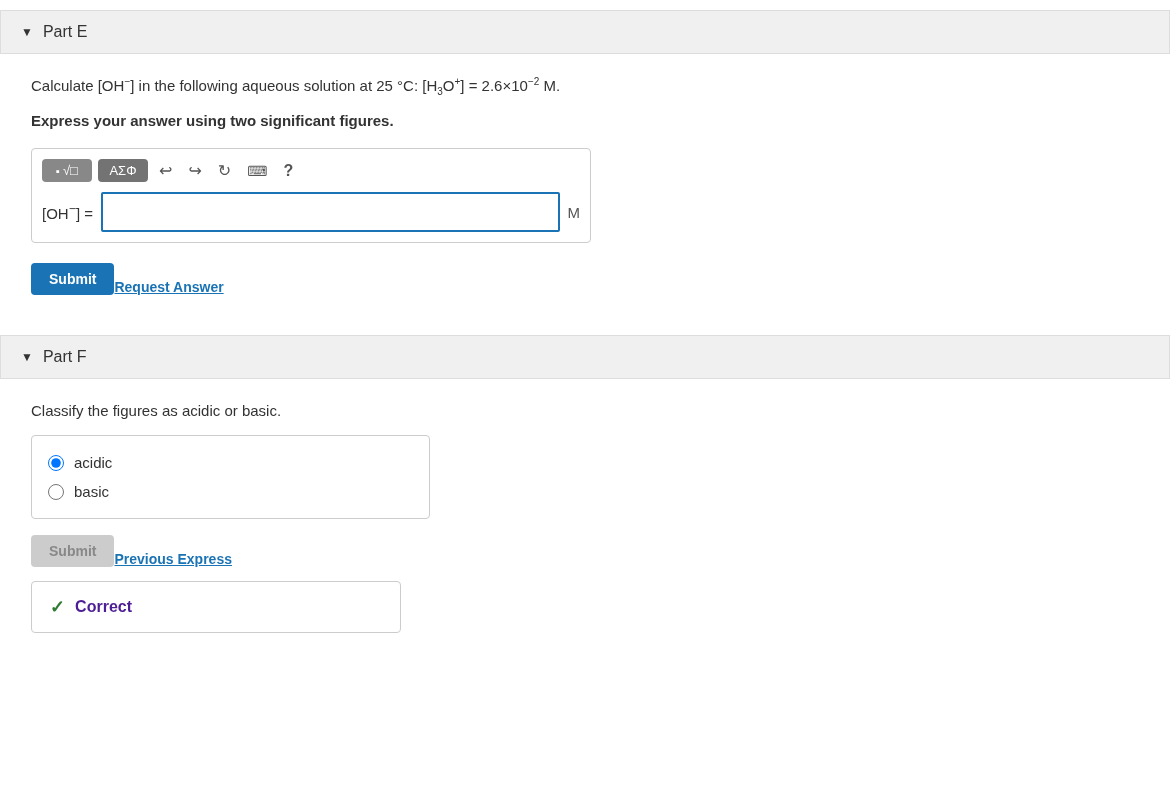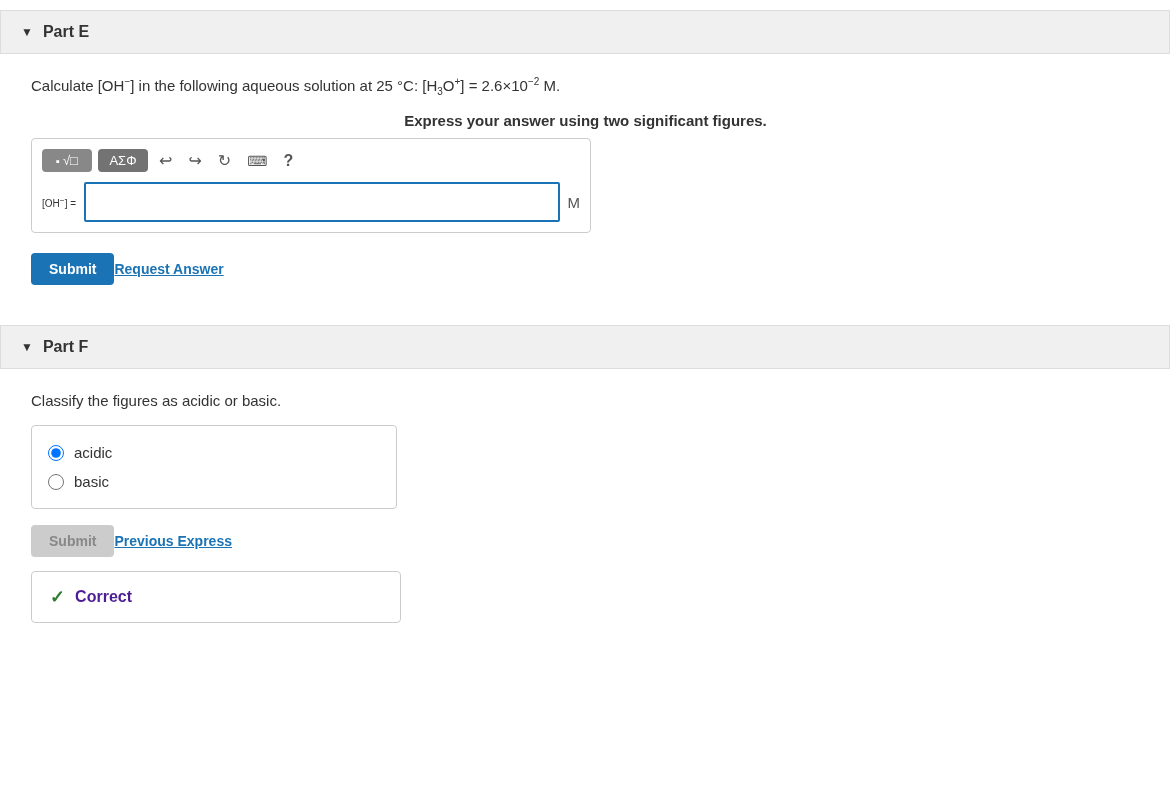--- a/index.html
+++ b/index.html
@@ -25,41 +25,40 @@
       padding: 12px 20px;
       display: flex;
       align-items: center;
       gap: 10px;
     }
     .part-header .arrow {
       font-size: 12px;
       color: #333;
     }
     .part-header .part-label {
-      font-weight: bold;
+      font-weight: normal;
       font-size: 16px;
     }
     .part-content {
       padding: 20px 30px 30px 31px;
       background: #fff;
     }
 
     
     .question-text {
       font-size: 15px;
       margin-bottom: 12px;
       line-height: 1.6;
     }
     .question-text sup { font-size: 10px; }
     .question-text sub { font-size: 10px; }
     .bold-instruction {
       font-weight: bold;
-      margin-bottom: 9px;
-      font-size: 15px;
-      text-align: center;
+      margin-bottom: 19px;
+      font-size: 15px;
     }
 
     
     .math-editor-box {
       border: 1px solid #ccc;
       border-radius: 4px;
       padding: 10px;
       display: inline-block;
       width: 560px;
       margin-bottom: 16px;
@@ -94,21 +93,21 @@
       cursor: pointer;
       color: #555;
       padding: 2px 5px;
     }
     .math-input-row {
       display: flex;
       align-items: center;
       gap: 8px;
     }
     .math-label {
-      font-size: 10px;
+      font-size: 15px;
       white-space: nowrap;
     }
     .math-input {
       flex: 1;
       height: 40px;
       border: 2px solid #1a73b5;
       border-radius: 2px;
       font-size: 15px;
       padding: 0 6px;
       outline: none;
@@ -138,31 +137,31 @@
       background: none;
       border: none;
       color: #1a73b5;
       font-size: 14px;
       cursor: pointer;
       text-decoration: underline;
       font-weight: bold;
     }
     .btn-row {
       display: flex;
-      align-items: center;
+      align-items: flex-end;
       gap: 0;
       margin-top: 4px;
     }
 
     
     .radio-box {
       border: 1px solid #ccc;
       border-radius: 4px;
       padding: 12px 16px;
-      width: 366px;
+      width: 399px;
       margin-bottom: 16px;
     }
     .radio-option {
       display: flex;
       align-items: center;
       gap: 10px;
       padding: 6px 0;
       font-size: 15px;
     }
     .radio-option input[type="radio"] {

